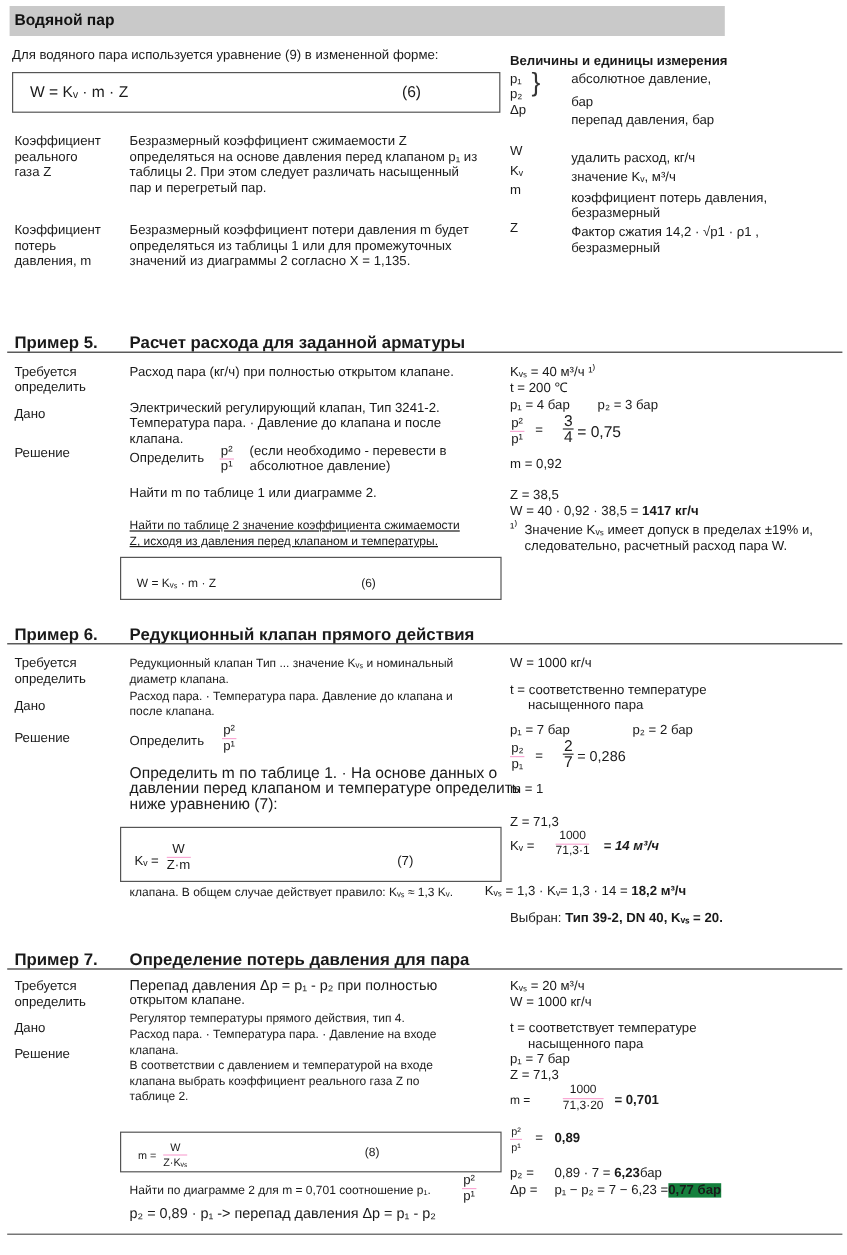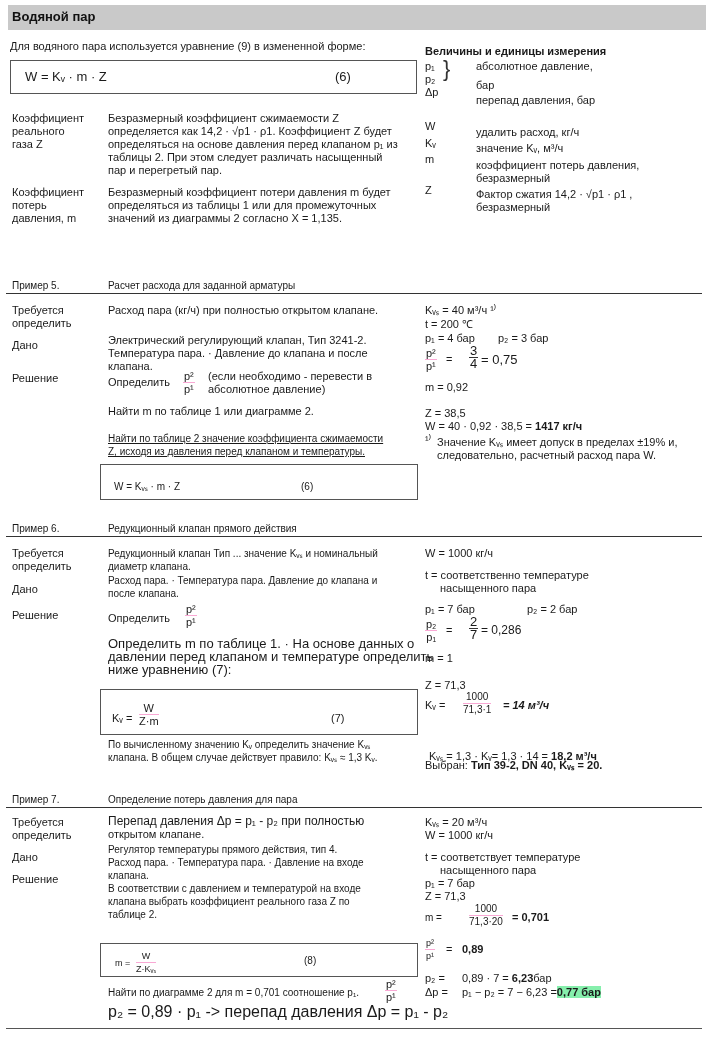--- a/index.html
+++ b/index.html
@@ -1,29 +1,29 @@
 <!DOCTYPE html>
 <html><head>
 <meta charset="utf-8">
 <style>
   html,body{margin:0;padding:0;background:#fff;}
   body{width:706px;height:1046px;position:relative;overflow:hidden;font-family:"Liberation Sans",sans-serif;color:#1a1a1a;font-size:11px;line-height:13px;}
   .abs{position:absolute;}
-  .header-bar{left:8px;top:5px;width:698px;height:25px;background:#c9c9c9;}
+  .header-bar{left:8px;top:5px;width:596px;height:25px;background:#c9c9c9;}
   .header-bar span{position:absolute;left:4px;top:5px;font-weight:bold;font-size:13px;color:#111;}
   .intro{left:10px;top:40px;font-size:11px;}
   .eqbox{border:1px solid #555;background:#fff;}
   .eq{font-family:"Liberation Sans",sans-serif;font-size:12px;}
   .b{font-weight:bold;}
-  .sec-title{font-weight:normal;font-size:10px;}
+  .sec-title{font-weight:bold;font-size:14px;}
   .rule{height:1px;background:#333;}
   .frac{display:inline-block;vertical-align:middle;text-align:center;line-height:12px;}
   .frac .num{display:block;border-bottom:1px solid #f9a8d4;padding:0 1px;}
   .frac .den{display:block;}
-  .hl{background:#86efac;font-weight:bold;}
+  .hl{background:#15803d;font-weight:bold;}
   .brace{font-size:22px;line-height:22px;color:#333;}
 </style>
 </head>
 <body>
 
 <div class="abs header-bar">
   <span>Водяной пар</span>
 </div>
 
 <div class="abs intro">Для водяного пара используется уравнение (9) в измененной форме:</div>
@@ -33,21 +33,20 @@
   <span class="abs eq" style="left:324px;top:9px;font-size:13px;">(6)</span>
 </div>
 
 <div class="abs" style="left:12px;top:112px;width:90px;">
   <div>Коэффициент</div>
   <div>реального</div>
   <div>газа Z</div>
 </div>
 <div class="abs" style="left:108px;top:112px;width:310px;">
   <div>Безразмерный коэффициент сжимаемости Z</div>
-  <div>определяется как 14,2 · √p1 · ρ1. Коэффициент Z будет</div>
   <div>определяться на основе давления перед клапаном p₁ из</div>
   <div>таблицы 2. При этом следует различать насыщенный</div>
   <div>пар и перегретый пар.</div>
 </div>
 
 <div class="abs" style="left:12px;top:186px;width:90px;">
   <div>Коэффициент</div>
   <div>потерь</div>
   <div>давления, m</div>
 </div>
@@ -172,21 +171,20 @@
 </div>
 <div class="abs eqbox" style="left:100px;top:689px;width:316px;height:44px;">
   <span class="abs" style="left:11px;top:22px;">Kᵥ =</span>
   <span class="abs frac" style="left:38px;top:12px;">
     <span class="num">W</span>
     <span class="den">Z·m</span>
   </span>
   <span class="abs" style="left:230px;top:22px;">(7)</span>
 </div>
 <div class="abs" style="left:108px;top:738px;font-size:10px;">
-  <div>По вычисленному значению Kᵥ определить значение Kᵥₛ</div>
   <div>клапана. В общем случае действует правило:  Kᵥₛ ≈ 1,3 Kᵥ.</div>
 </div>
 
 <div class="abs" style="left:425px;top:547px;">W = 1000 кг/ч</div>
 <div class="abs" style="left:425px;top:569px;">
   <div>t = соответственно температуре</div>
   <div style="padding-left:15px;">насыщенного пара</div>
 </div>
 <div class="abs" style="left:425px;top:603px;">p₁ = 7 бар</div>
 <div class="abs" style="left:527px;top:603px;">p₂ = 2 бар</div>
@@ -201,21 +199,21 @@
 </div>
 <div class="abs" style="left:481px;top:624px;font-size:12px;">= 0,286</div>
 <div class="abs" style="left:425px;top:652px;">m = 1</div>
 <div class="abs" style="left:425px;top:679px;">Z = 71,3</div>
 <div class="abs" style="left:425px;top:699px;">Kᵥ  =</div>
 <div class="abs frac" style="left:463px;top:691px;font-size:10px;">
   <span class="num">1000</span>
   <span class="den">71,3·1</span>
 </div>
 <div class="abs b" style="left:503px;top:699px;font-style:italic;">= 14 м³/ч</div>
-<div class="abs" style="left:429px;top:737px;margin-top:13px;">
+<div class="abs" style="left:404px;top:737px;">
   <span>Kᵥₛ = 1,3 · Kᵥ= 1,3 · 14 = </span><span class="b">18,2 м³/ч</span>
 </div>
 <div class="abs" style="left:425px;top:759px;">
   <span>Выбран: </span><span class="b">Тип 39-2, DN 40, Kᵥₛ = 20.</span>
 </div>
 
 <div class="abs sec-title" style="left:12px;top:793px;">Пример 7.</div>
 <div class="abs sec-title" style="left:108px;top:793px;">Определение потерь давления для пара</div>
 <div class="abs rule" style="left:6px;top:807px;width:696px;"></div>
 
@@ -244,21 +242,21 @@
     <span class="num">W</span>
     <span class="den">Z·Kᵥₛ</span>
   </span>
   <span class="abs" style="left:203px;top:10px;font-size:10px;">(8)</span>
 </div>
 <div class="abs" style="left:108px;top:986px;font-size:10px;">Найти по диаграмме 2 для m = 0,701 соотношение  p₁.</div>
 <div class="abs frac" style="left:385px;top:978px;">
   <span class="num">p²</span>
   <span class="den">p¹</span>
 </div>
-<div class="abs" style="left:108px;top:1005px;font-size:16px;">p₂ = 0,89 · p₁ -&gt; перепад давления Δp = p₁ - p₂</div>
+<div class="abs" style="left:108px;top:1005px;font-size:12px;">p₂ = 0,89 · p₁ -&gt; перепад давления Δp = p₁ - p₂</div>
 <div class="abs rule" style="left:6px;top:1028px;width:696px;background:#555;"></div>
 
 <div class="abs" style="left:425px;top:816px;">Kᵥₛ = 20 м³/ч</div>
 <div class="abs" style="left:425px;top:829px;">W = 1000 кг/ч</div>
 <div class="abs" style="left:425px;top:851px;">
   <div>t = соответствует температуре</div>
   <div style="padding-left:15px;">насыщенного пара</div>
 </div>
 <div class="abs" style="left:425px;top:877px;">p₁ = 7 бар</div>
 <div class="abs" style="left:425px;top:890px;">Z = 71,3</div>

